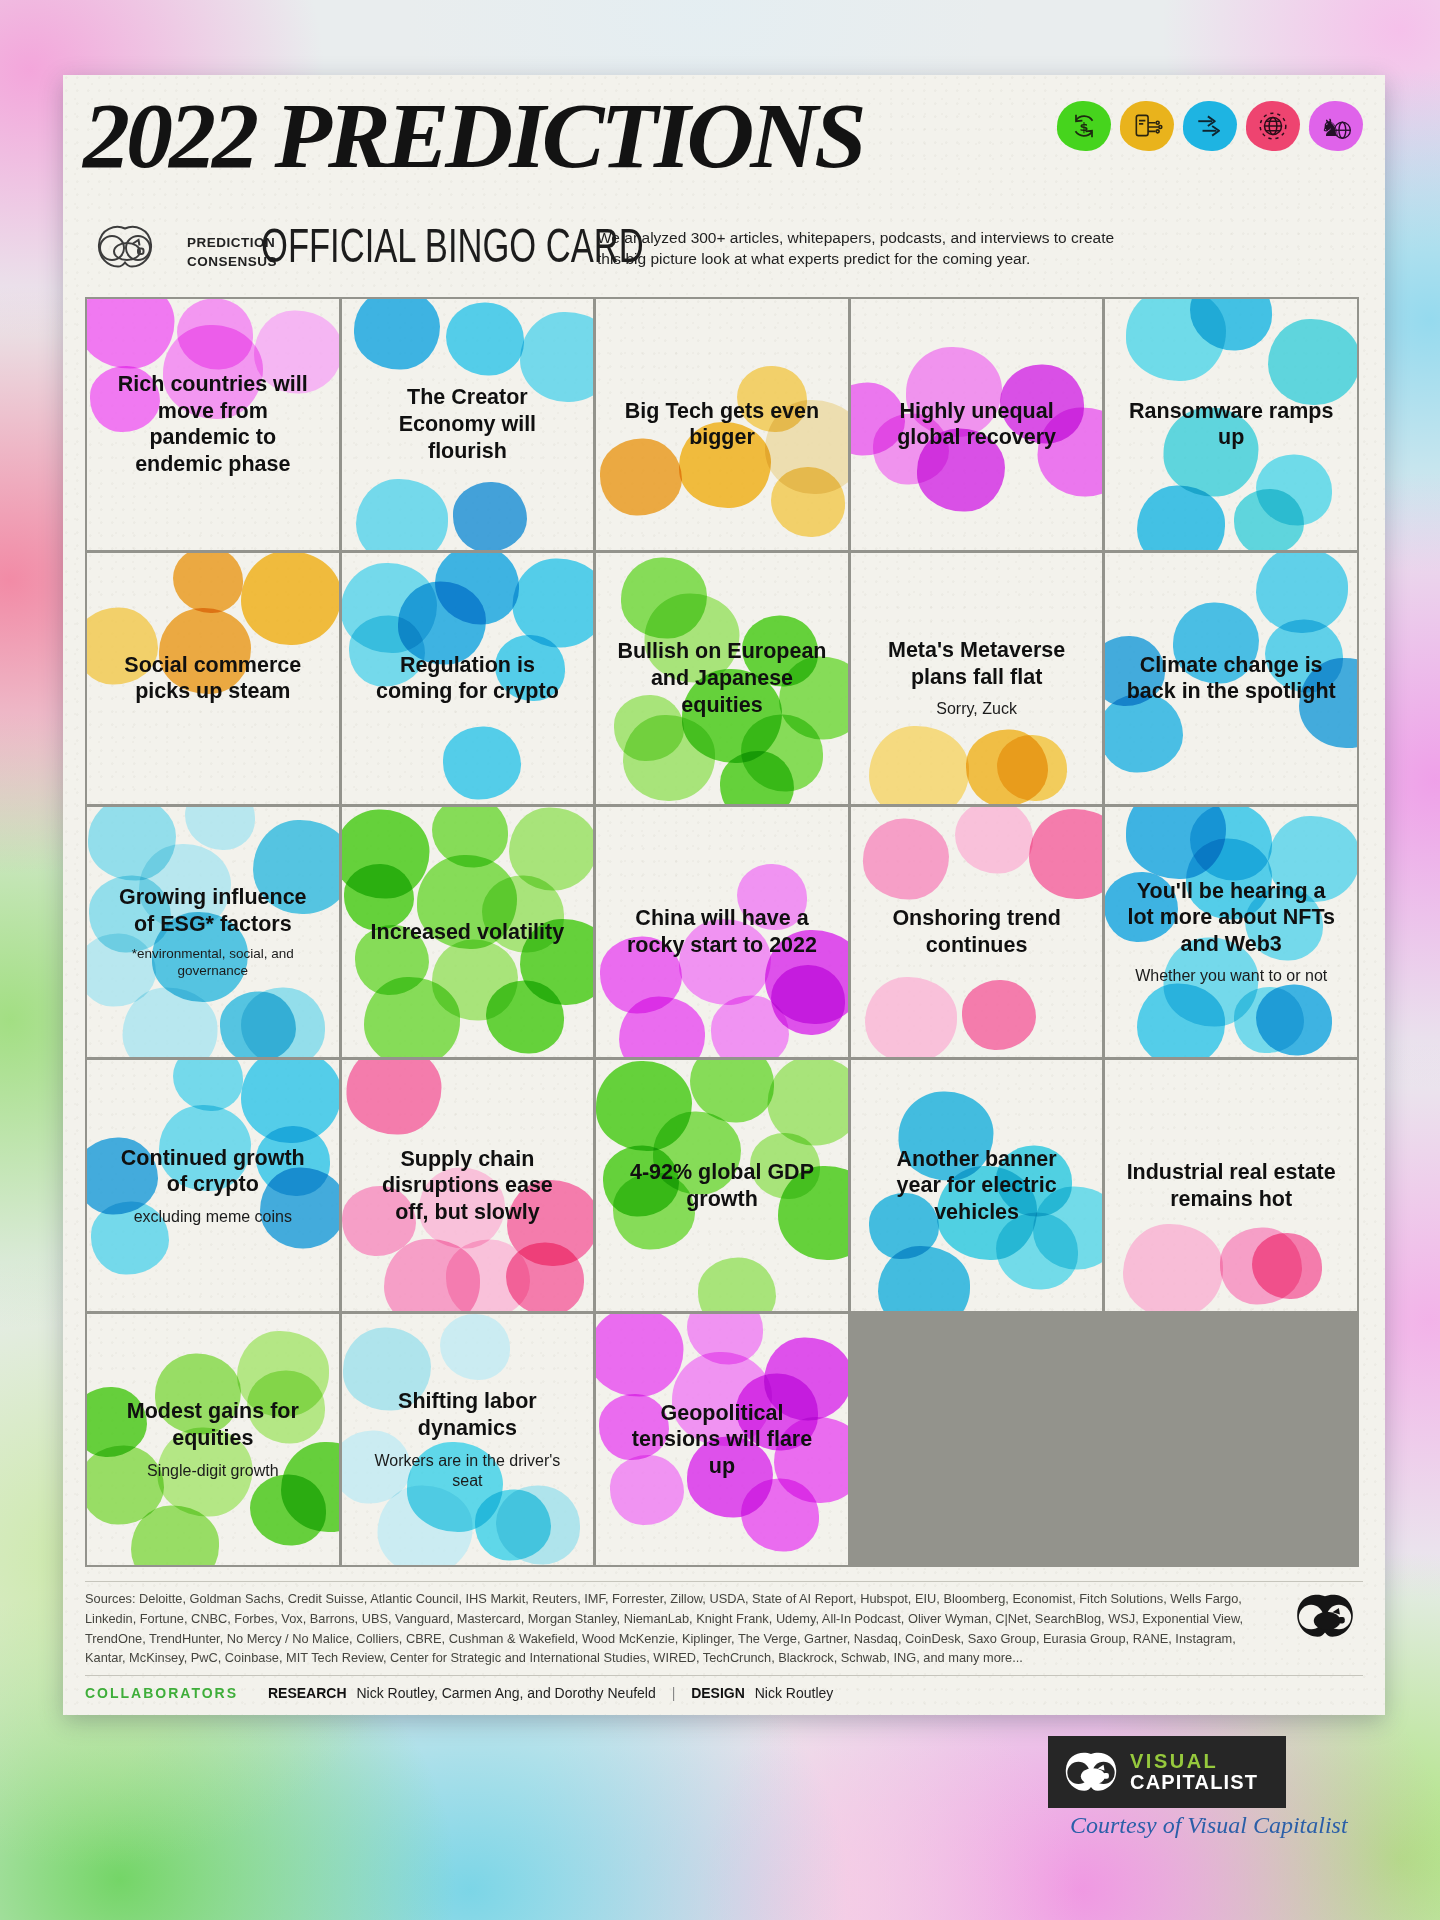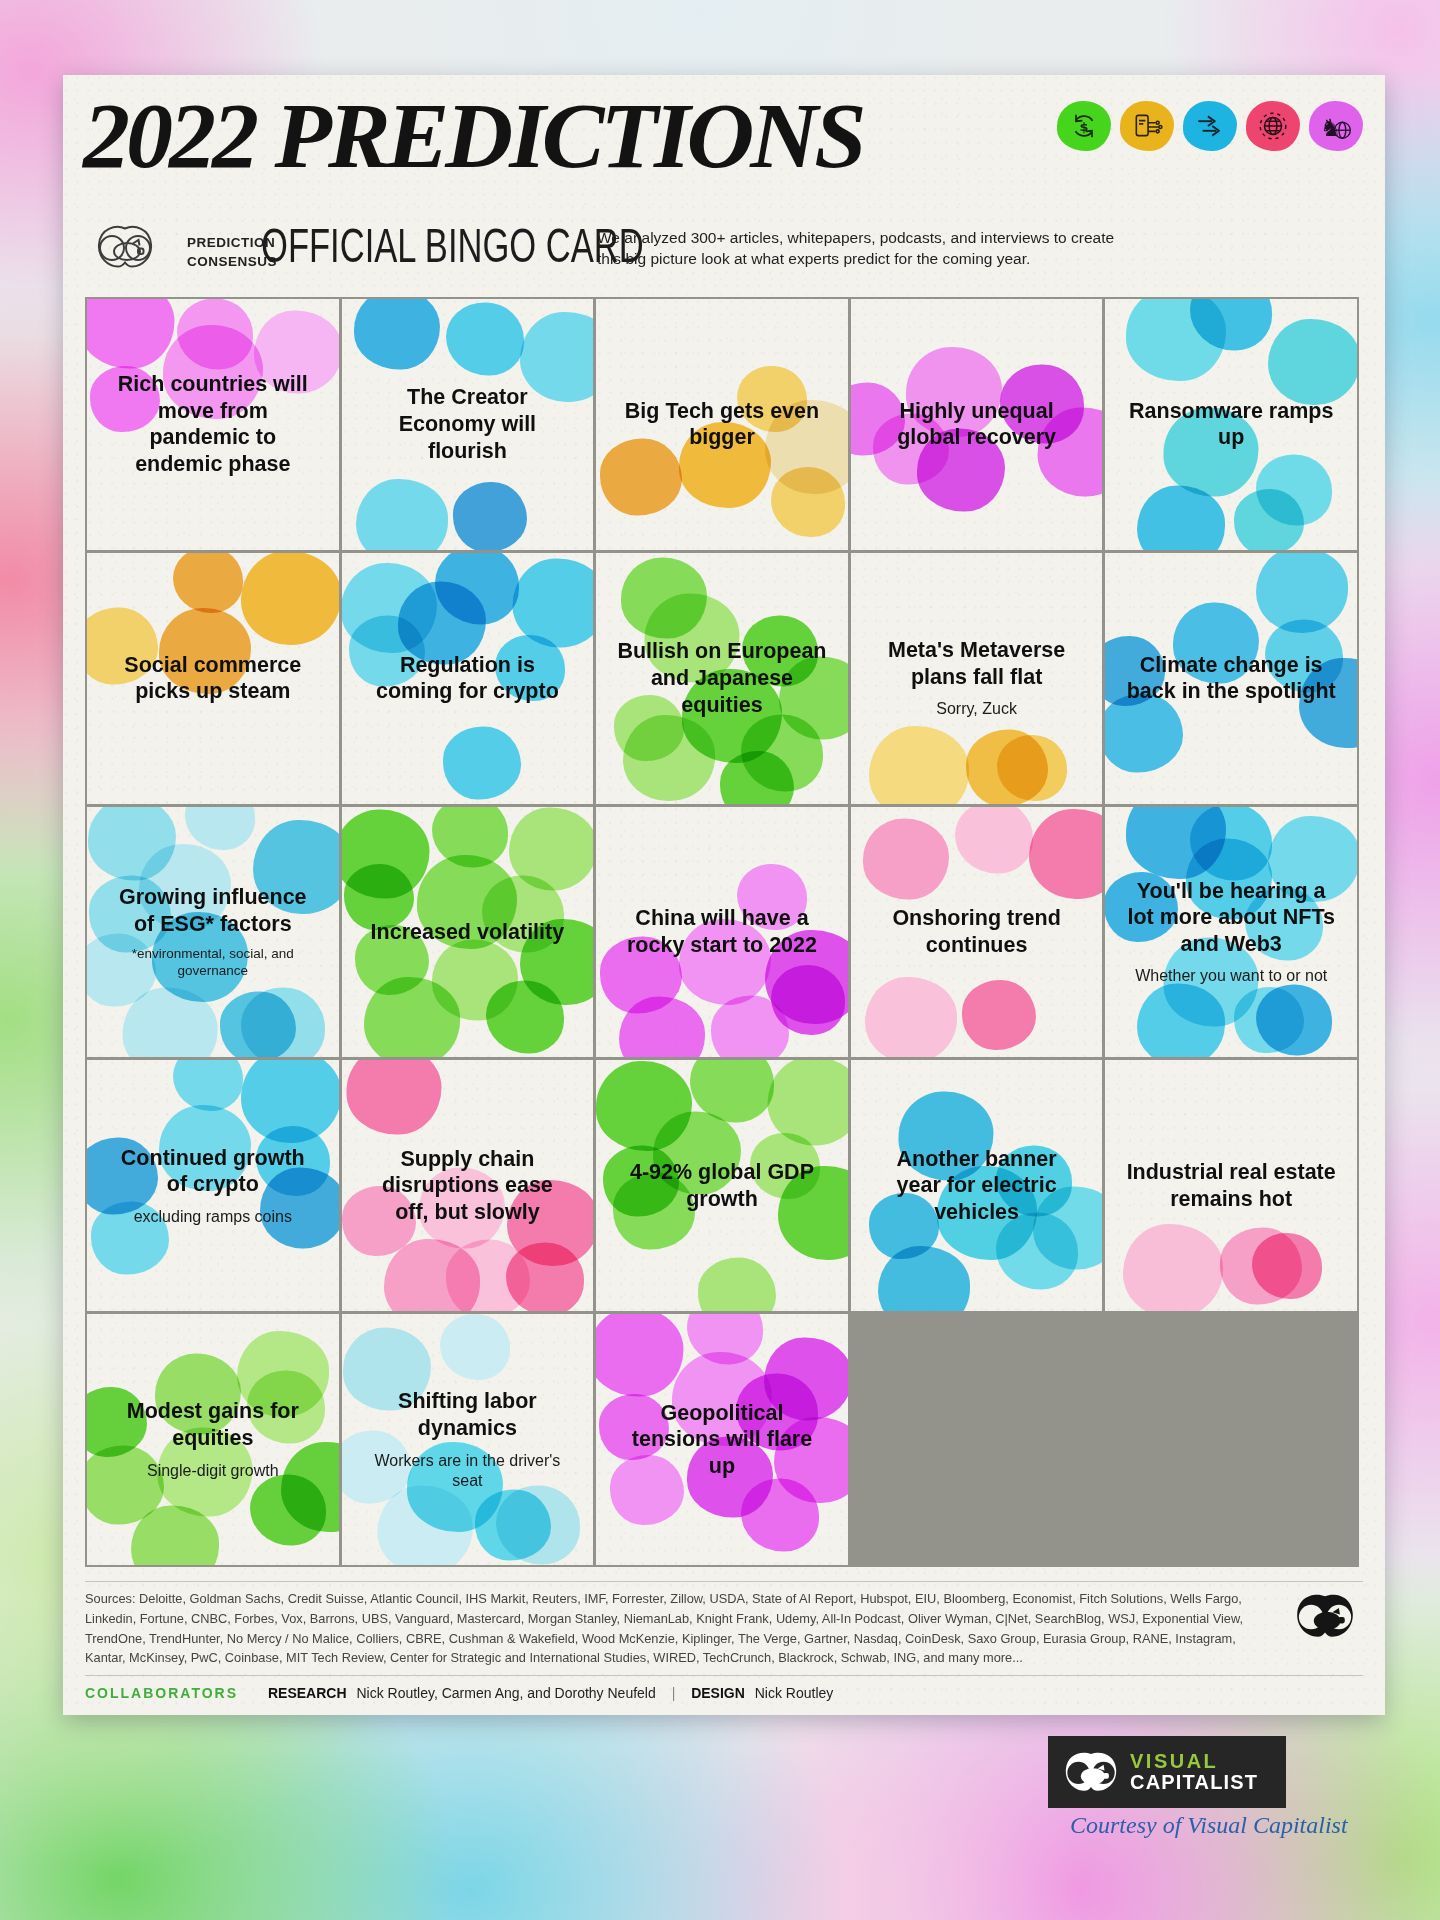--- a/index.html
+++ b/index.html
@@ -403,21 +403,21 @@
           <div class="dot" style="width: 70px; height: 66px; left: 48%; top: 7%; background: rgb(88, 211, 234); border-radius: 50% 50% 45% 55% / 48% 52% 46% 54%;"></div>
           <div class="dot" style="width: 100px; height: 94px; left: 81%; top: 14%; background: rgb(48, 196, 232); border-radius: 46% 54% 50% 50% / 54% 46% 52% 48%;"></div>
           <div class="dot" style="width: 82px; height: 77px; left: 12%; top: 46%; background: rgb(27, 155, 216); border-radius: 52% 48% 55% 45% / 46% 54% 48% 52%;"></div>
           <div class="dot" style="width: 92px; height: 86px; left: 47%; top: 35%; background: rgb(88, 211, 234); border-radius: 48% 52% 46% 54% / 52% 48% 54% 46%;"></div>
           <div class="dot" style="width: 74px; height: 70px; left: 82%; top: 40%; background: rgb(48, 196, 232); border-radius: 50% 50% 45% 55% / 48% 52% 46% 54%;"></div>
           <div class="dot" style="width: 86px; height: 81px; left: 86%; top: 59%; background: rgb(27, 155, 216); border-radius: 46% 54% 50% 50% / 54% 46% 52% 48%;"></div>
           <div class="dot" style="width: 78px; height: 73px; left: 17%; top: 71%; background: rgb(88, 211, 234); border-radius: 52% 48% 55% 45% / 46% 54% 48% 52%;"></div>
         </div>
         <div class="cell-text">
           <div class="cell-label">Continued growth of crypto</div>
-          <div class="cell-sub">excluding ramps coins</div>
+          <div class="cell-sub">excluding meme coins</div>
         </div>
       </div>
       <div class="cell">
         <div class="dots">
           <div class="dot" style="width: 92px; height: 86px; left: 84%; top: 65%; background: rgb(244, 97, 157); border-radius: 46% 54% 50% 50% / 54% 46% 52% 48%;"></div>
           <div class="dot" style="width: 74px; height: 70px; left: 15%; top: 64%; background: rgb(247, 140, 190); border-radius: 52% 48% 55% 45% / 46% 54% 48% 52%;"></div>
           <div class="dot" style="width: 86px; height: 81px; left: 48%; top: 59%; background: rgb(250, 182, 214); border-radius: 48% 52% 46% 54% / 52% 48% 54% 46%;"></div>
           <div class="dot" style="width: 78px; height: 73px; left: 81%; top: 87%; background: rgb(244, 97, 157); border-radius: 50% 50% 45% 55% / 48% 52% 46% 54%;"></div>
           <div class="dot" style="width: 96px; height: 90px; left: 36%; top: 89%; background: rgb(247, 140, 190); border-radius: 46% 54% 50% 50% / 54% 46% 52% 48%;"></div>
           <div class="dot" style="width: 84px; height: 79px; left: 58%; top: 87%; background: rgb(250, 182, 214); border-radius: 52% 48% 55% 45% / 46% 54% 48% 52%;"></div>

